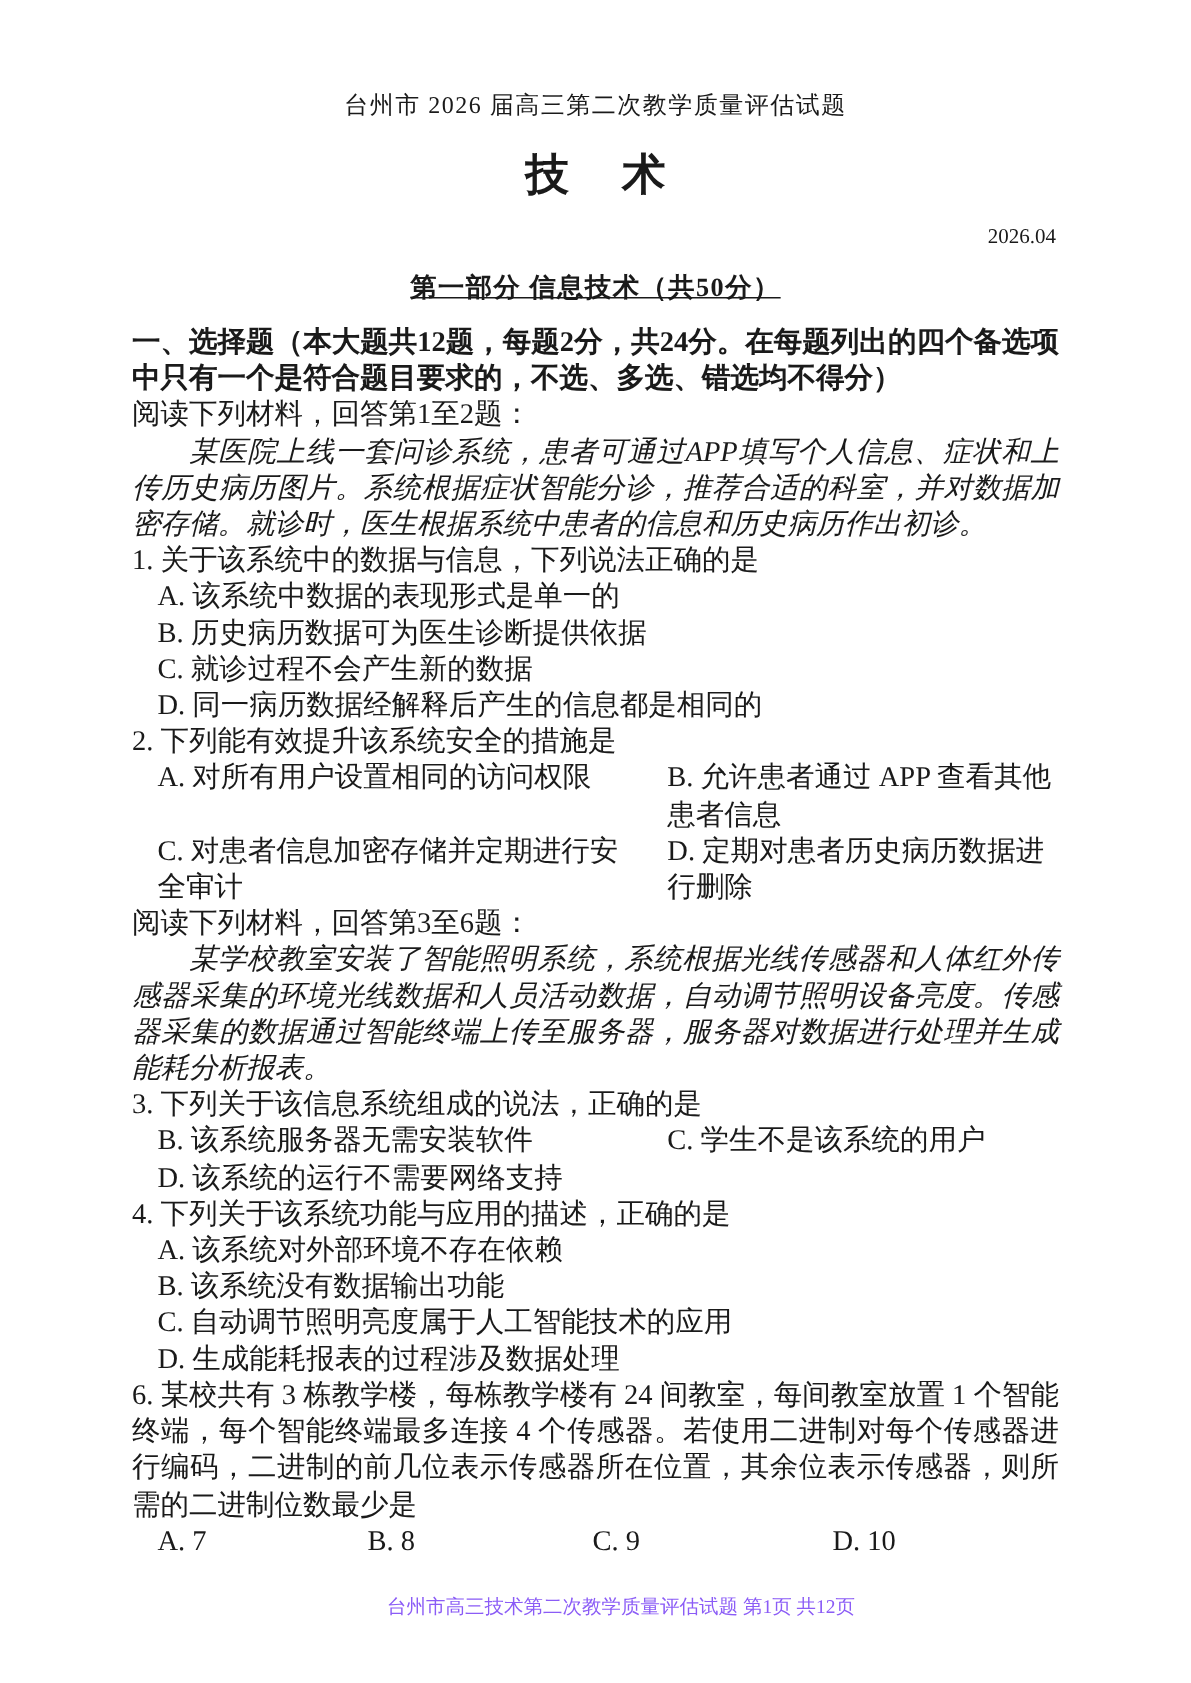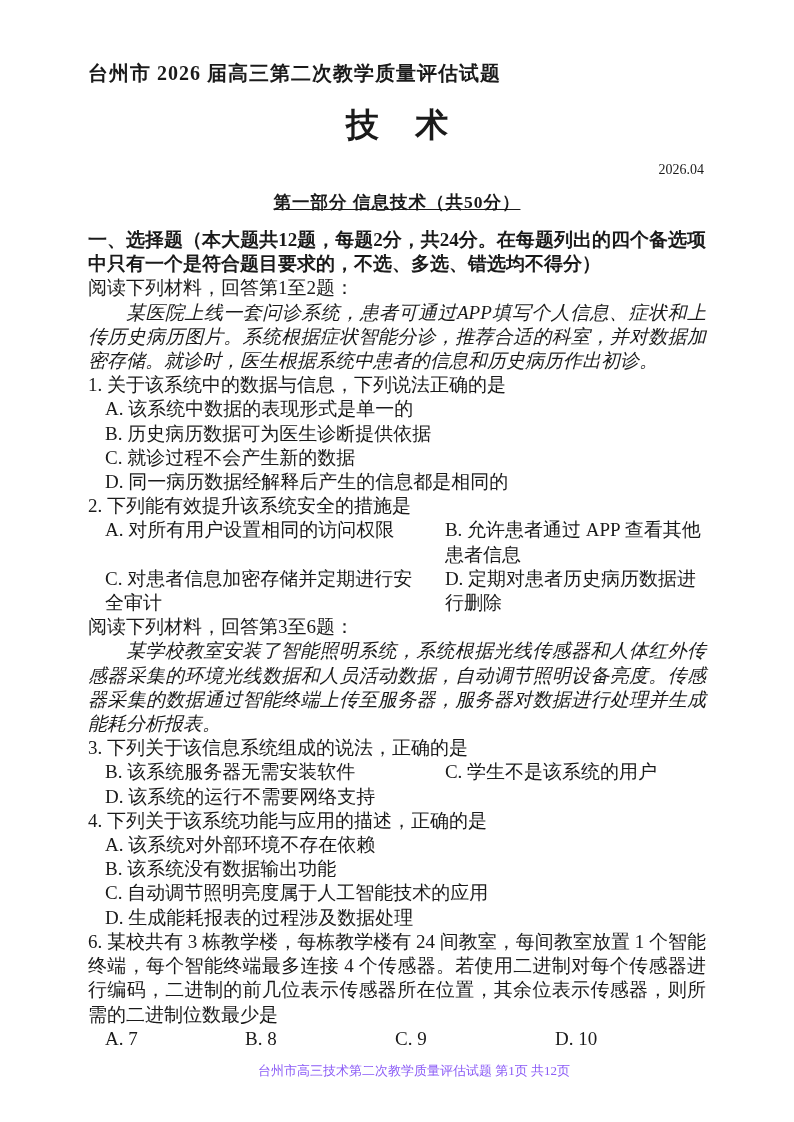--- a/index.html
+++ b/index.html
@@ -11,28 +11,29 @@
   .page {
     position: relative;
     width: 794px;
     height: 1122px;
     margin: 0 auto;
     background: #ffffff;
     padding: 52px 88px 0 88px;
     overflow: hidden;
   }
   .title {
-    font-size: 20px;
-    font-weight: bold;
+    text-align: center;
+    font-size: 16px;
+    font-weight: normal;
     margin-top: 8px;
     letter-spacing: 1px;
   }
   .subject {
     text-align: center;
-    font-size: 33px;
+    font-size: 29px;
     font-weight: bold;
     letter-spacing: 14px;
     margin-top: 16px;
     text-indent: 14px;
   }
   .date {
     text-align: right;
     font-size: 14px;
     margin-top: 14px;
     padding-right: 2px;

